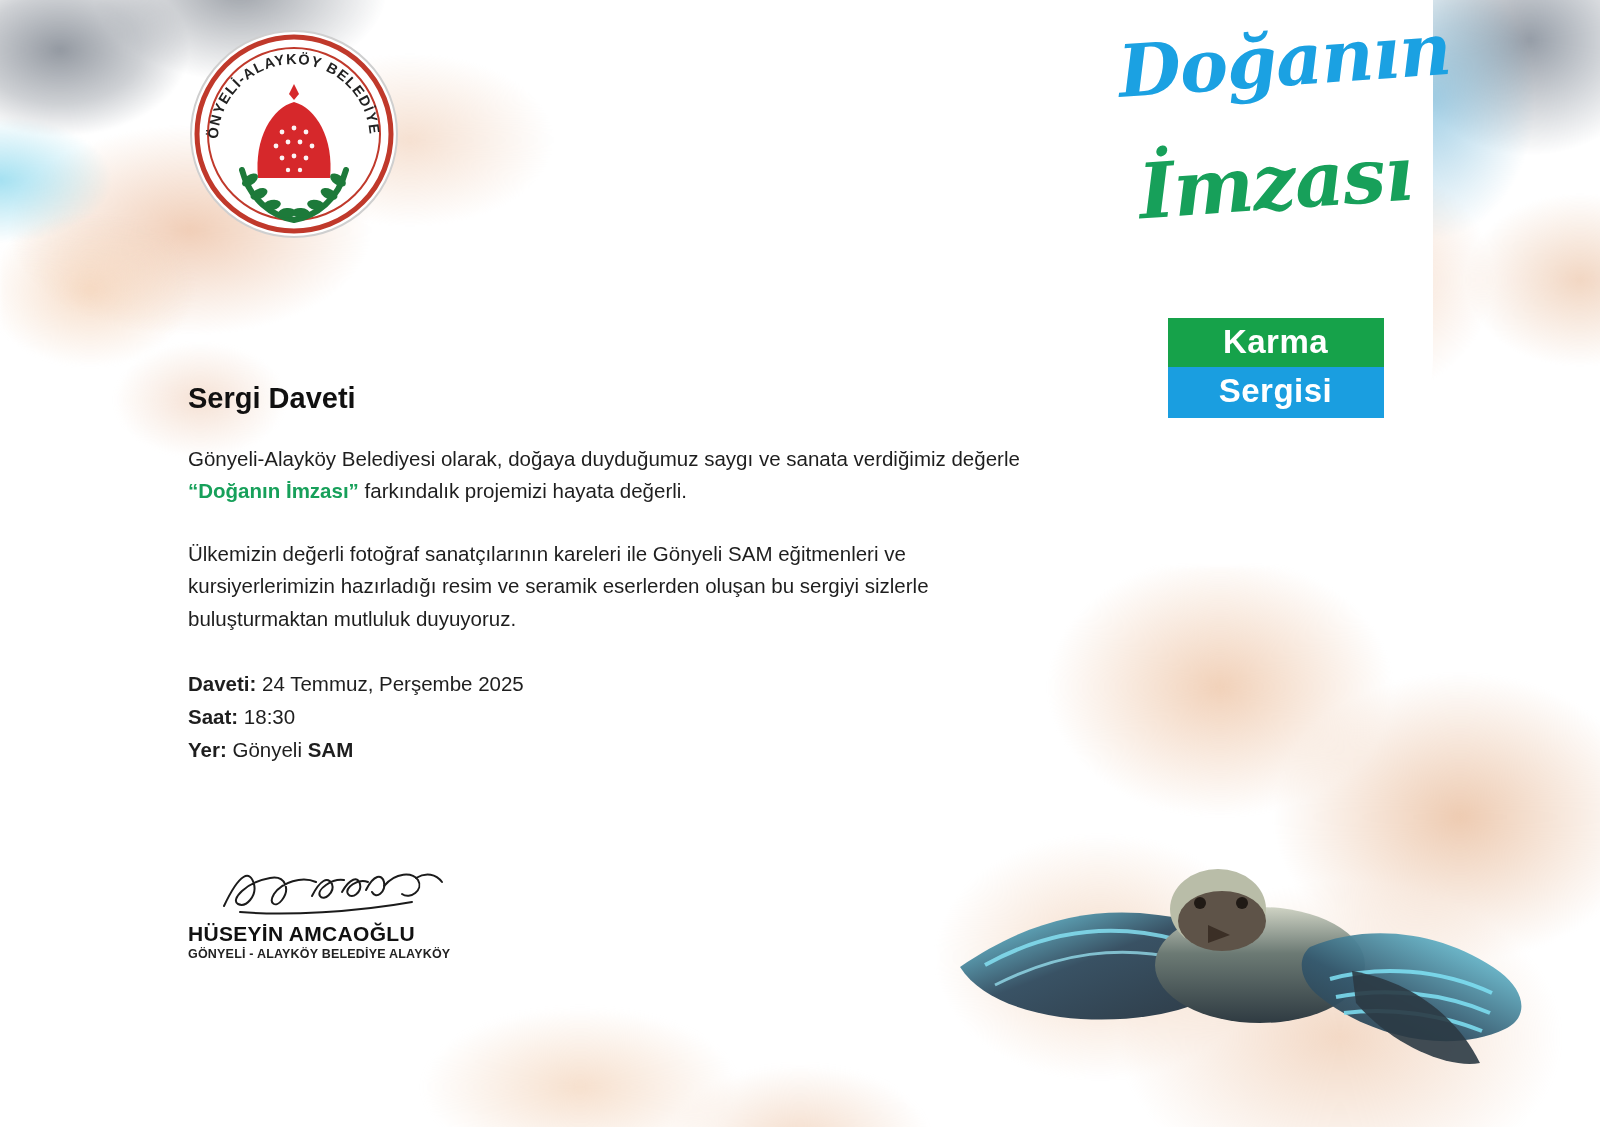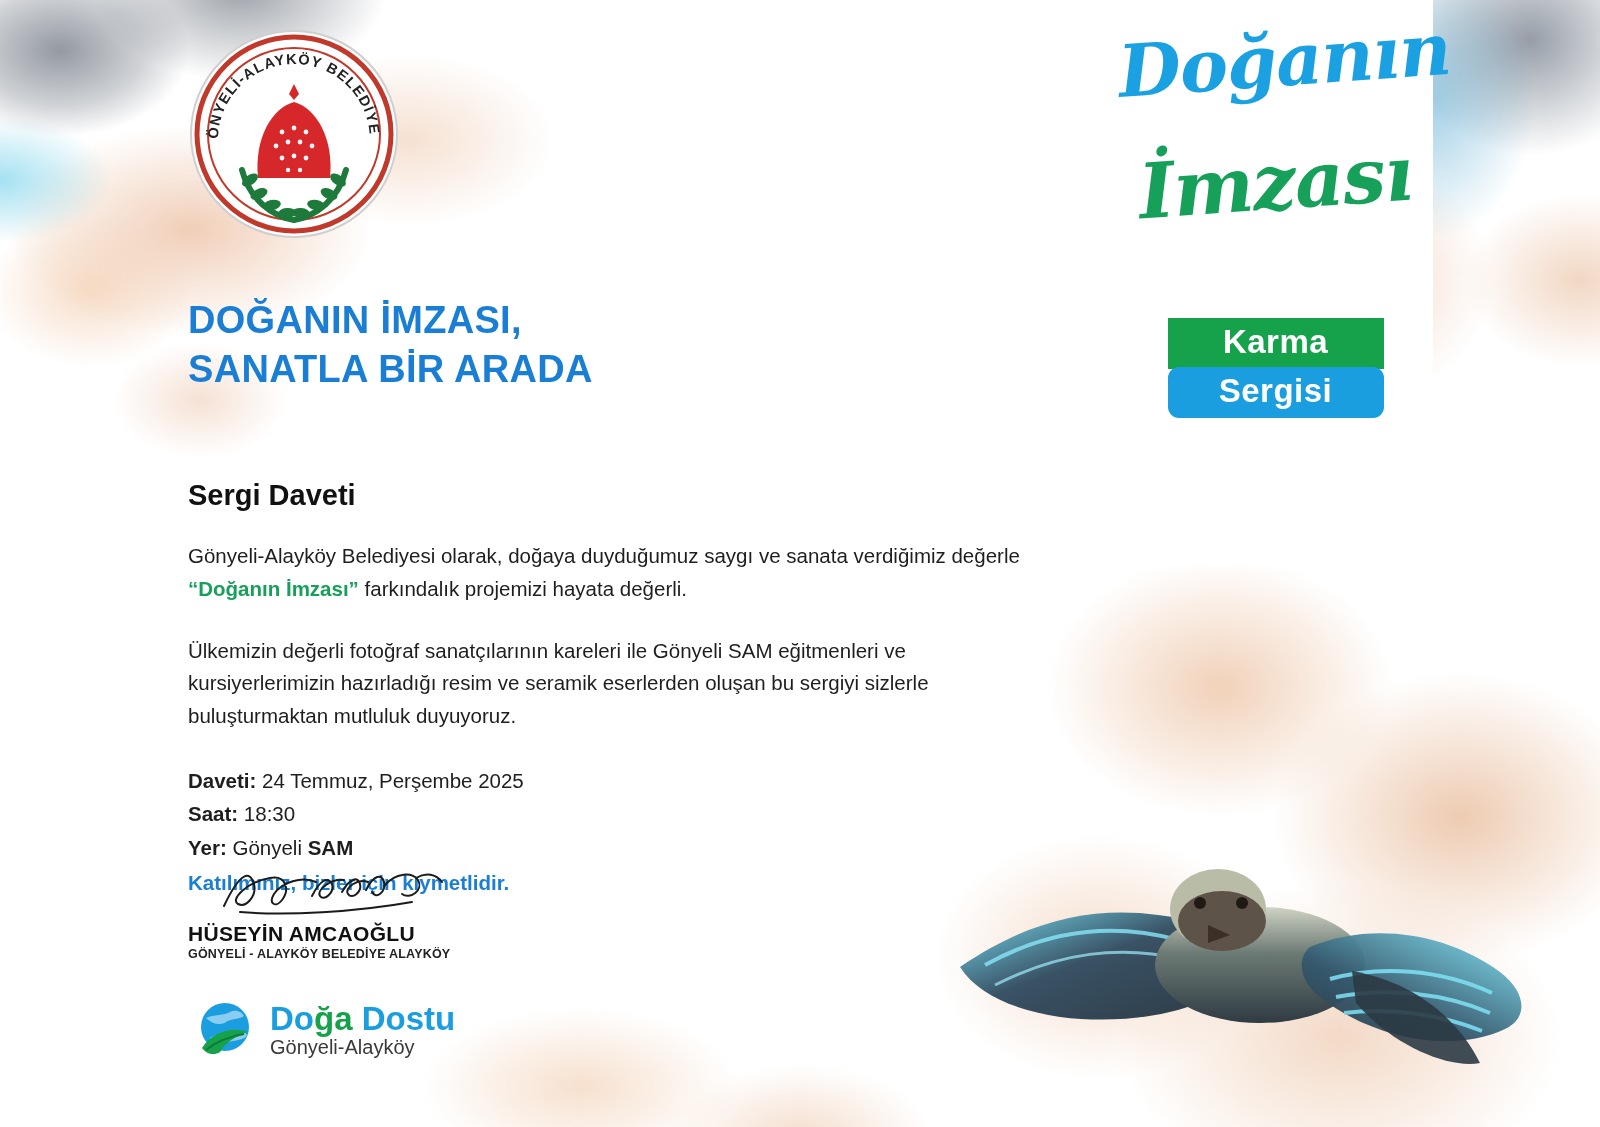--- a/index.html
+++ b/index.html
@@ -140,21 +140,21 @@
     left: 50%;
     transform: translateX(-50%);
     color: #ffffff;
     font-size: 33px;
     font-weight: bold;
     padding: 5px 0 8px;
     width: 216px;
     letter-spacing: .5px;
   }
   .chip-karma { top: 348px; background: #16a24a; }
-  .chip-sergi { top: 397px; background: #1a9ee0; border-radius: 11px; }
+  .chip-sergi { top: 397px; background: #1a9ee0; }
 
   
   .seal {
     position: absolute; left: 188px; top: 28px;
     width: 212px; height: 212px; z-index: 4;
   }
 
   
   .content {
     position: absolute;
@@ -343,70 +343,52 @@
       <ellipse cx="84" cy="177" rx="9" ry="5" transform="rotate(-12 84 177)"></ellipse>
       <ellipse cx="99" cy="185" rx="9" ry="5" transform="rotate(-4 99 185)"></ellipse>
       <ellipse cx="150" cy="152" rx="9" ry="5" transform="rotate(35 150 152)"></ellipse>
       <ellipse cx="141" cy="166" rx="9" ry="5" transform="rotate(25 141 166)"></ellipse>
       <ellipse cx="128" cy="177" rx="9" ry="5" transform="rotate(12 128 177)"></ellipse>
       <ellipse cx="113" cy="185" rx="9" ry="5" transform="rotate(4 113 185)"></ellipse>
     </g>
   </svg>
 
   <div class="content">
-    <h1 class="headline">
-      <span>DOĞANIN İMZASI,</span><br>
-      <span>SANATLA BİR ARADA</span>
-    </h1>
 
     <h2 class="subhead">Sergi Daveti</h2>
 
     <p class="para">
       <span>Gönyeli-Alayköy Belediyesi olarak, doğaya duyduğumuz saygı ve sanata verdiğimiz değerle </span><span class="quoted">“Doğanın İmzası”</span><span> farkındalık projemizi hayata değerli.</span>
     </p>
 
     <p class="para second">Ülkemizin değerli fotoğraf sanatçılarının kareleri ile Gönyeli SAM eğitmenleri ve kursiyerlerimizin hazırladığı resim ve seramik eserlerden oluşan bu sergiyi sizlerle buluşturmaktan mutluluk duyuyoruz.</p>
 
     <div class="details">
       <div>
         <b>Daveti:</b><span> 24 Temmuz, Perşembe 2025</span>
       </div>
       <div>
         <b>Saat:</b><span> 18:30</span>
       </div>
       <div>
         <b>Yer:</b><span> Gönyeli </span><b>SAM</b>
       </div>
-      <span class="note">Katılımınız, bizler için kıymetlidir.</span>
     </div>
   </div>
 
   <div class="signature-block">
     <svg class="sig-svg" width="230" height="58" viewBox="0 0 230 58" aria-hidden="true">
       <g fill="none" stroke="#1b1b1b" stroke-width="2" stroke-linecap="round">
         <path d="M8 44 C24 10 34 8 38 22 C41 34 30 46 22 42 C14 38 30 20 54 16 C70 13 74 28 66 38 C60 46 52 42 58 32 C66 20 86 14 100 20"></path>
         <path d="M96 34 C104 18 112 14 116 22 C119 30 108 40 104 34 C100 28 116 16 128 18"></path>
         <path d="M126 30 C134 16 142 14 144 22 C146 30 136 38 132 32 C128 26 142 16 152 20"></path>
         <path d="M150 28 C158 12 166 12 168 20 C170 30 160 38 156 30"></path>
         <path d="M168 24 C180 10 196 10 202 18 C208 28 194 38 186 32"></path>
         <path d="M200 16 C210 10 220 12 226 20"></path>
         <path d="M24 50 C70 54 140 50 196 40"></path>
       </g>
     </svg>
     <div class="sig-name">HÜSEYİN AMCAOĞLU</div>
     <div class="sig-title">GÖNYELİ - ALAYKÖY BELEDİYE ALAYKÖY</div>
   </div>
 
-  <div class="doga-logo">
-    <svg width="66" height="66" viewBox="0 0 66 66" aria-hidden="true">
-      <circle cx="33" cy="31" r="24" fill="#1a9ee0"></circle>
-      <path d="M14 22 C22 18 32 20 38 16 C44 13 50 16 52 20 C46 24 40 22 34 26 C28 30 20 28 14 22 Z" fill="#8fd1f2" opacity=".95"></path>
-      <path d="M18 42 C26 36 36 40 44 36 C50 33 54 36 55 40 C48 46 38 44 30 48 C24 51 20 48 18 42 Z" fill="#8fd1f2" opacity=".95"></path>
-      <path d="M10 52 C20 36 40 30 56 36 C44 40 34 46 28 56 C22 60 14 58 10 52 Z" fill="#16a24a"></path>
-      <path d="M14 54 C26 44 40 40 52 38" stroke="#0e7a37" stroke-width="2" fill="none"></path>
-    </svg>
-    <div class="doga-text">
-      <div class="doga-title"><span>Do</span><span class="g2">ğa</span><span> Dostu</span></div>
-      <div class="doga-sub">Gönyeli-Alayköy</div>
-    </div>
-  </div>
 
 </div>
 
 </body></html>

